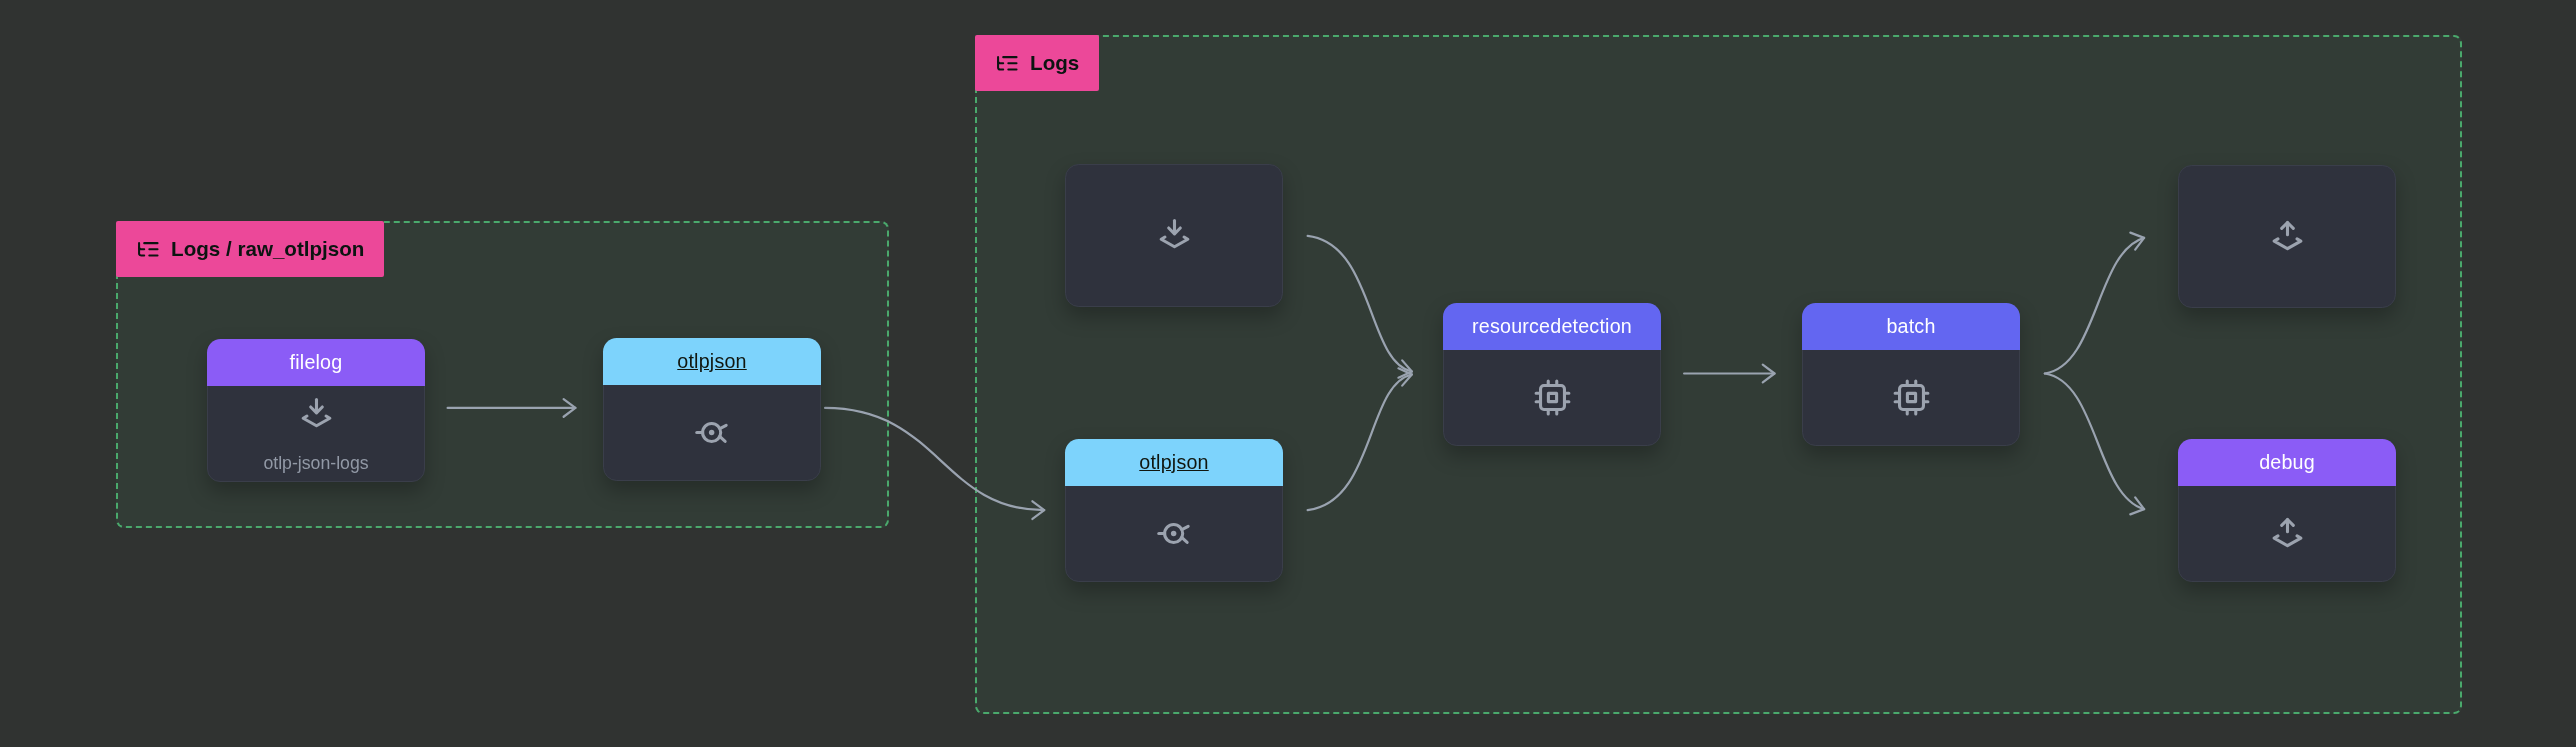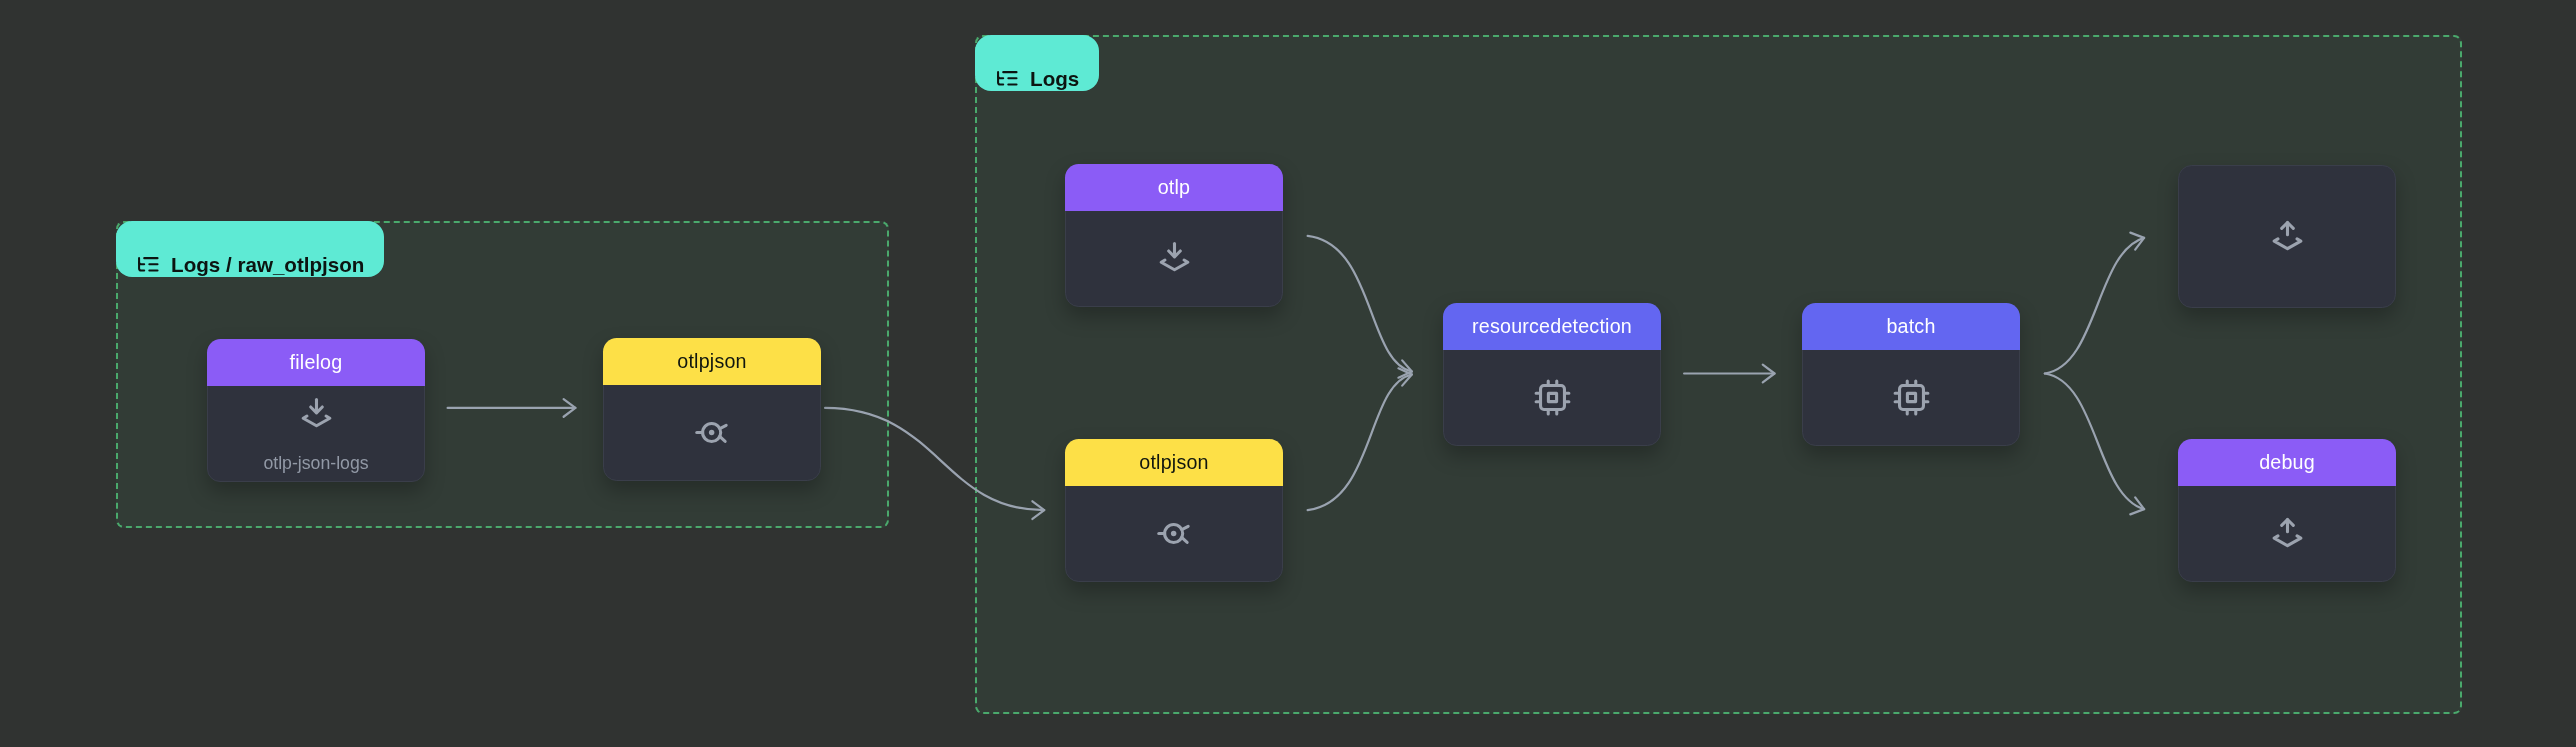--- a/index.html
+++ b/index.html
@@ -16,25 +16,25 @@
     position: absolute;
     border: 2px dashed #4aa96c;
     border-radius: 7.9px;
     background: rgba(94, 234, 160, 0.05);
     z-index: 1;
   }
   .group-tab {
     position: absolute;
     top: -2px; left: -2px;
     height: 56px;
-    display: flex; align-items: flex-end; gap: 10.8px;
+    display: flex; align-items: center; gap: 10.8px;
     padding: 0 19.7px;
-    background: #5eead4;
+    background: #ec4899;
     color: #0c1411;
-    border-radius: 16px;
+    border-radius: 2px;
     font-size: 20.6px; font-weight: 700;
     white-space: nowrap;
     z-index: 3;
   }
   .group-tab svg { width: 24.6px; height: 24.6px; stroke: #0c1411; fill: none; stroke-width: 2; stroke-linecap: round; stroke-linejoin: round; }
 
   
   #edges { position: absolute; left: 0; top: 0; z-index: 2; pointer-events: none; }
   #edges path.edge { fill: none; stroke: #9aa3b0; stroke-width: 2.25; stroke-linecap: round; }
 
@@ -52,21 +52,21 @@
   }
   .node-header {
     height: 47px; flex: 0 0 47px;
     margin: -1px -1px 0 -1px;
     border-radius: 13.8px 13.8px 0 0;
     display: flex; align-items: center; justify-content: center;
     font-size: 19.7px; font-weight: 500; letter-spacing: 0.2px;
   }
   .node.receiver  .node-header, .node.exporter .node-header { background: #8b5cf6; color: #ffffff; }
   .node.processor .node-header { background: #6366f1; color: #ffffff; }
-  .node.connector .node-header { background: #fde047; color: #10160f; }
+  .node.connector .node-header { background: #7dd3fc; color: #10160f; text-decoration: underline; }
   .node-body {
     flex: 1;
     display: flex; flex-direction: column;
     align-items: center; justify-content: center;
     gap: 20px;
   }
   .node-body svg {
     width: 41px; height: 41px;
     stroke: #9ca3af; fill: none;
     stroke-width: 1.8; stroke-linecap: round; stroke-linejoin: round;
@@ -138,21 +138,20 @@
         <circle cx="11.5" cy="12" r="5.3"></circle>
         <circle cx="11.5" cy="12" r="1.6" fill="#9ca3af" stroke="none"></circle>
         <path d="M2.8 12h3.4"></path>
           <path d="M16.3 9.7 20 7.8"></path>
           <path d="M16.2 14.3 19.4 17.2"></path>
       </svg>
     </div>
   </div>
 
   <div class="node receiver" style="left:1065px; top:164px;">
-    <div class="node-header">otlp</div>
     <div class="node-body">
       <svg viewBox="0 0 24 24">
         <path d="M12 3.2v7.3"></path>
           <path d="M8.6 7.6 12 11l3.4-3.4"></path>
         <path d="M6.4 12.9 4.2 14.2l7.8 4.4 7.8-4.4-2.2-1.3"></path>
       </svg>
     </div>
   </div>
 
   <div class="node connector" style="left:1065px; top:439px;">

